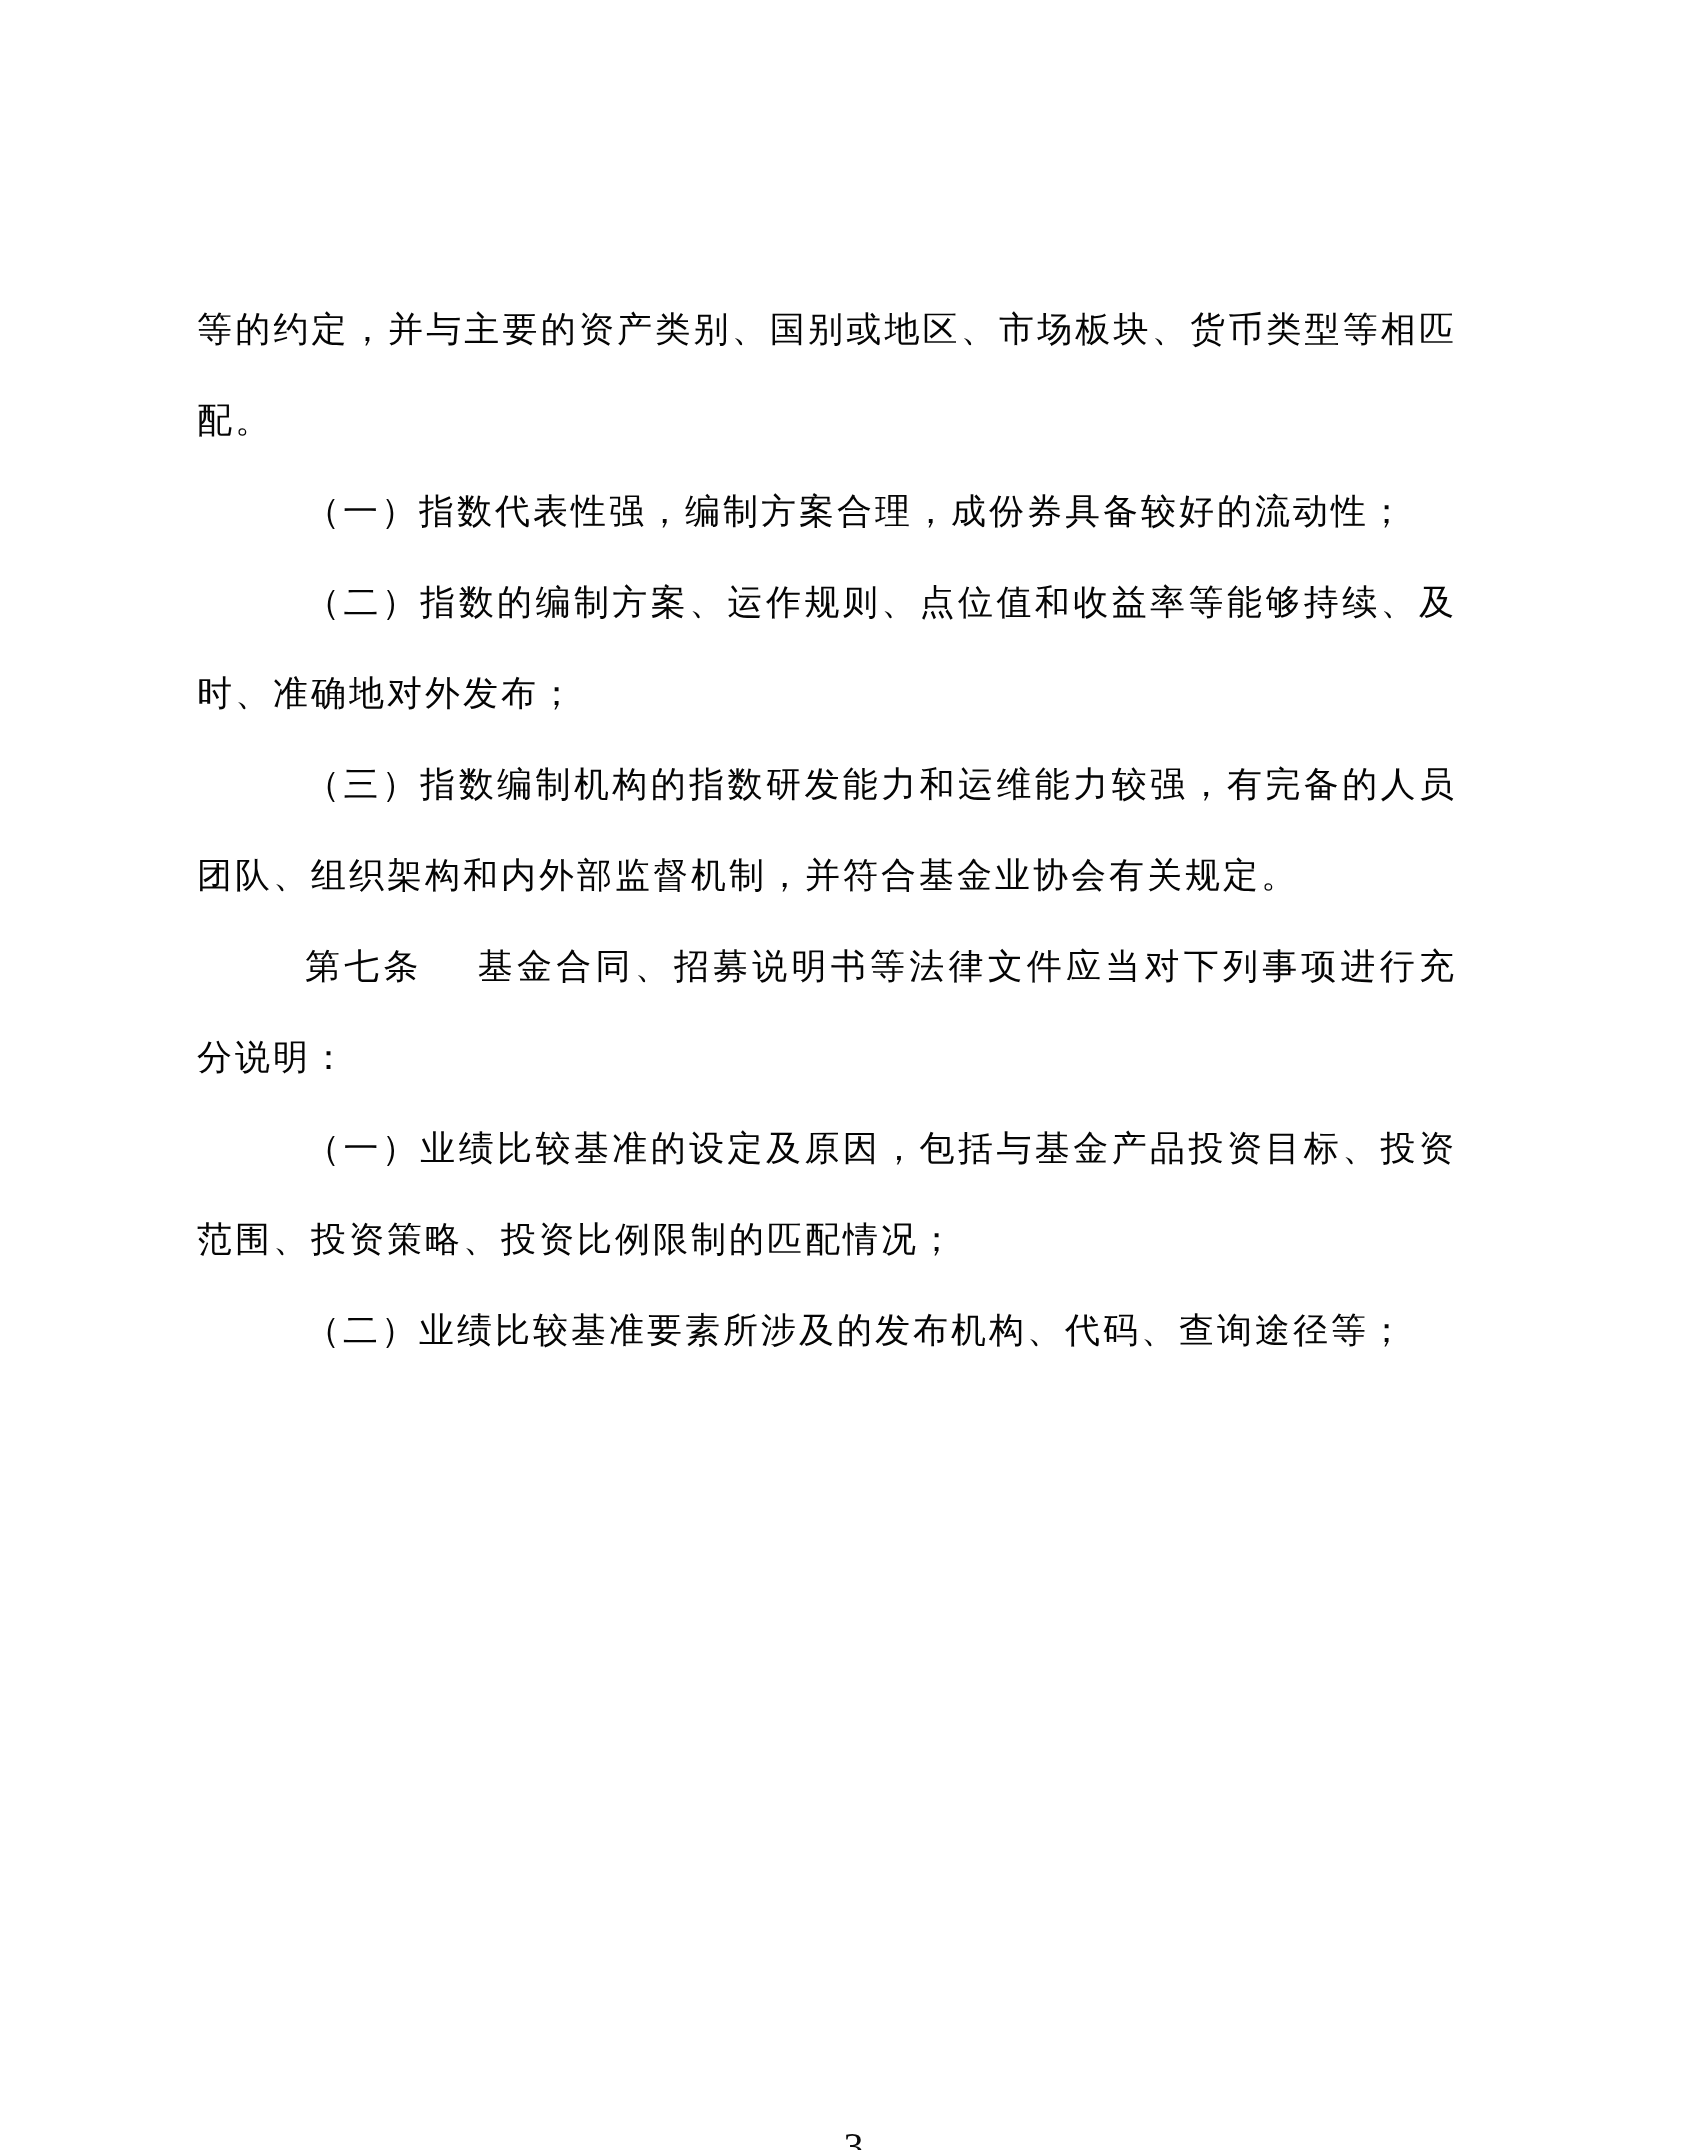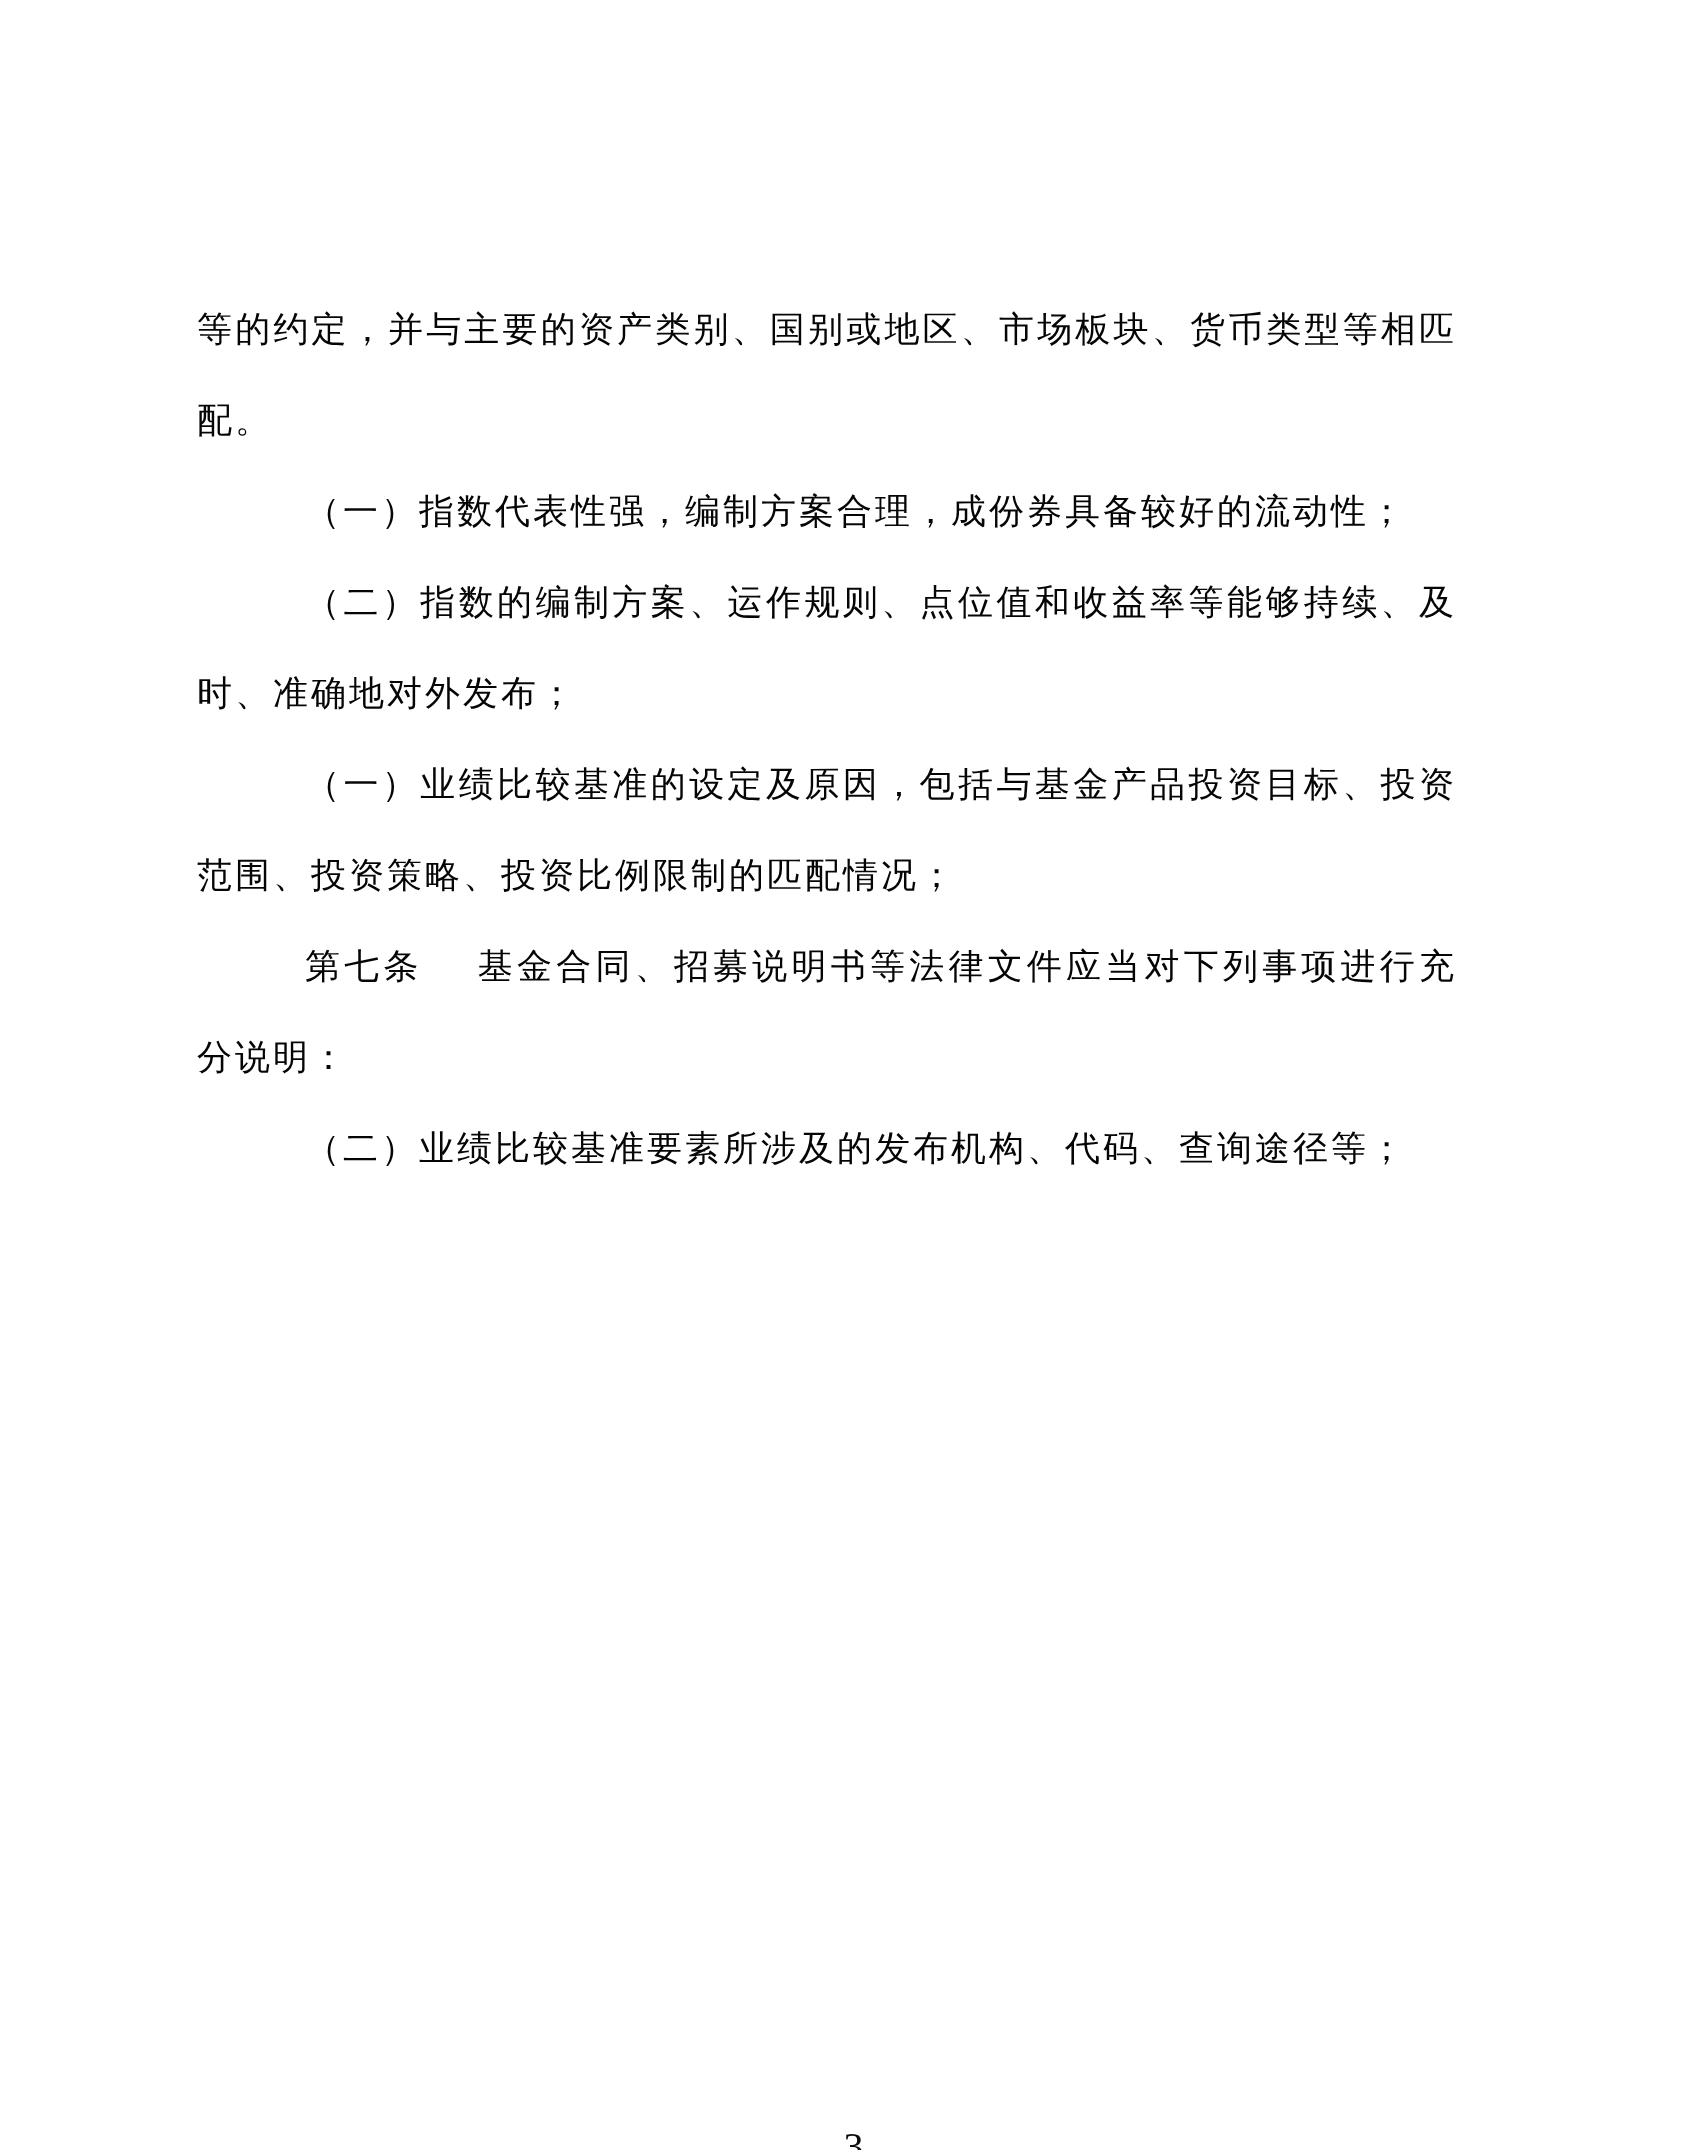--- a/index.html
+++ b/index.html
@@ -67,24 +67,25 @@
   <div class="body-area">
 
     <p class="para flush">等的约定，并与主要的资产类别、国别或地区、市场板块、货币类型等相匹配。</p>
 
 
 
     <p class="para indent">（一）指数代表性强，编制方案合理，成份券具备较好的流动性；</p>
 
     <p class="para indent">（二）指数的编制方案、运作规则、点位值和收益率等能够持续、及时、准确地对外发布；</p>
 
+    <p class="para indent">（三）指数编制机构的指数研发能力和运维能力较强，有完备的人员团队、组织架构和内外部监督机制，并符合基金业协会有关规定。</p>
+
+    <p class="para indent"><span>第七条</span><span class="article-gap"></span><span>基金合同、招募说明书等法律文件应当对下列事项进行充分说明：</span></p>
 
     <p class="para indent">（一）业绩比较基准的设定及原因，包括与基金产品投资目标、投资范围、投资策略、投资比例限制的匹配情况；</p>
-
-    <p class="para indent"><span>第七条</span><span class="article-gap"></span><span>基金合同、招募说明书等法律文件应当对下列事项进行充分说明：</span></p>
 
     <p class="para indent">（二）业绩比较基准要素所涉及的发布机构、代码、查询途径等；</p>
 
   </div>
 
   <div class="page-number">3</div>
 
 </div>
 
 

